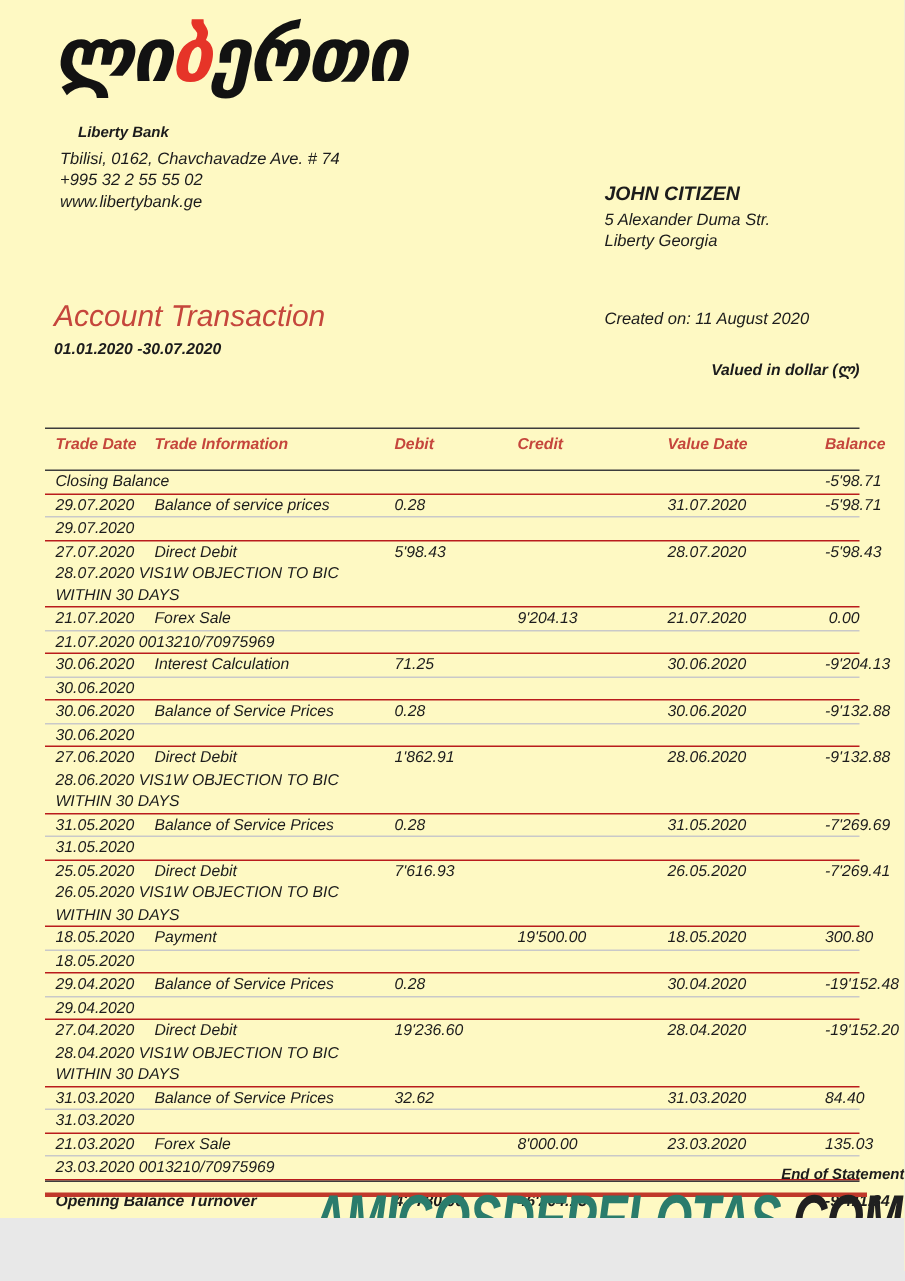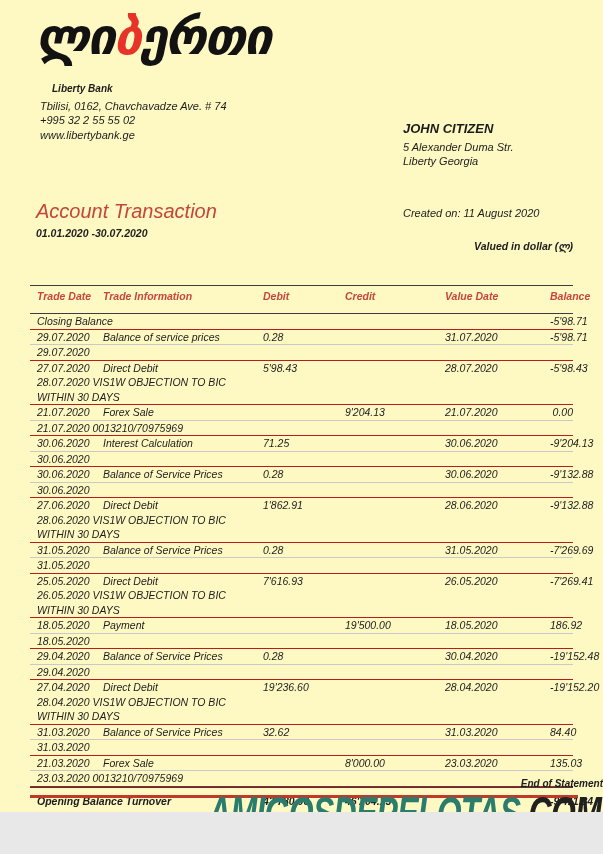--- a/index.html
+++ b/index.html
@@ -179,21 +179,21 @@
           </div>
           <div class="cont">26.05.2020 VIS1W OBJECTION TO BIC</div>
           <div class="cont">WITHIN 30 DAYS</div>
         </div>
         <div class="txn">
           <div class="trow grid subsep">
             <div class="c1"><span class="tdate">18.05.2020</span><span>Payment</span></div>
             <div class="c2"></div>
             <div class="c3">19'500.00</div>
             <div class="c4">18.05.2020</div>
-            <div class="c5">186.92</div>
+            <div class="c5">300.80</div>
           </div>
           <div class="cont">18.05.2020</div>
         </div>
         <div class="txn">
           <div class="trow grid subsep">
             <div class="c1"><span class="tdate">29.04.2020</span><span>Balance of Service Prices</span></div>
             <div class="c2">0.28</div>
             <div class="c3"></div>
             <div class="c4">30.04.2020</div>
             <div class="c5">-19'152.48</div>

